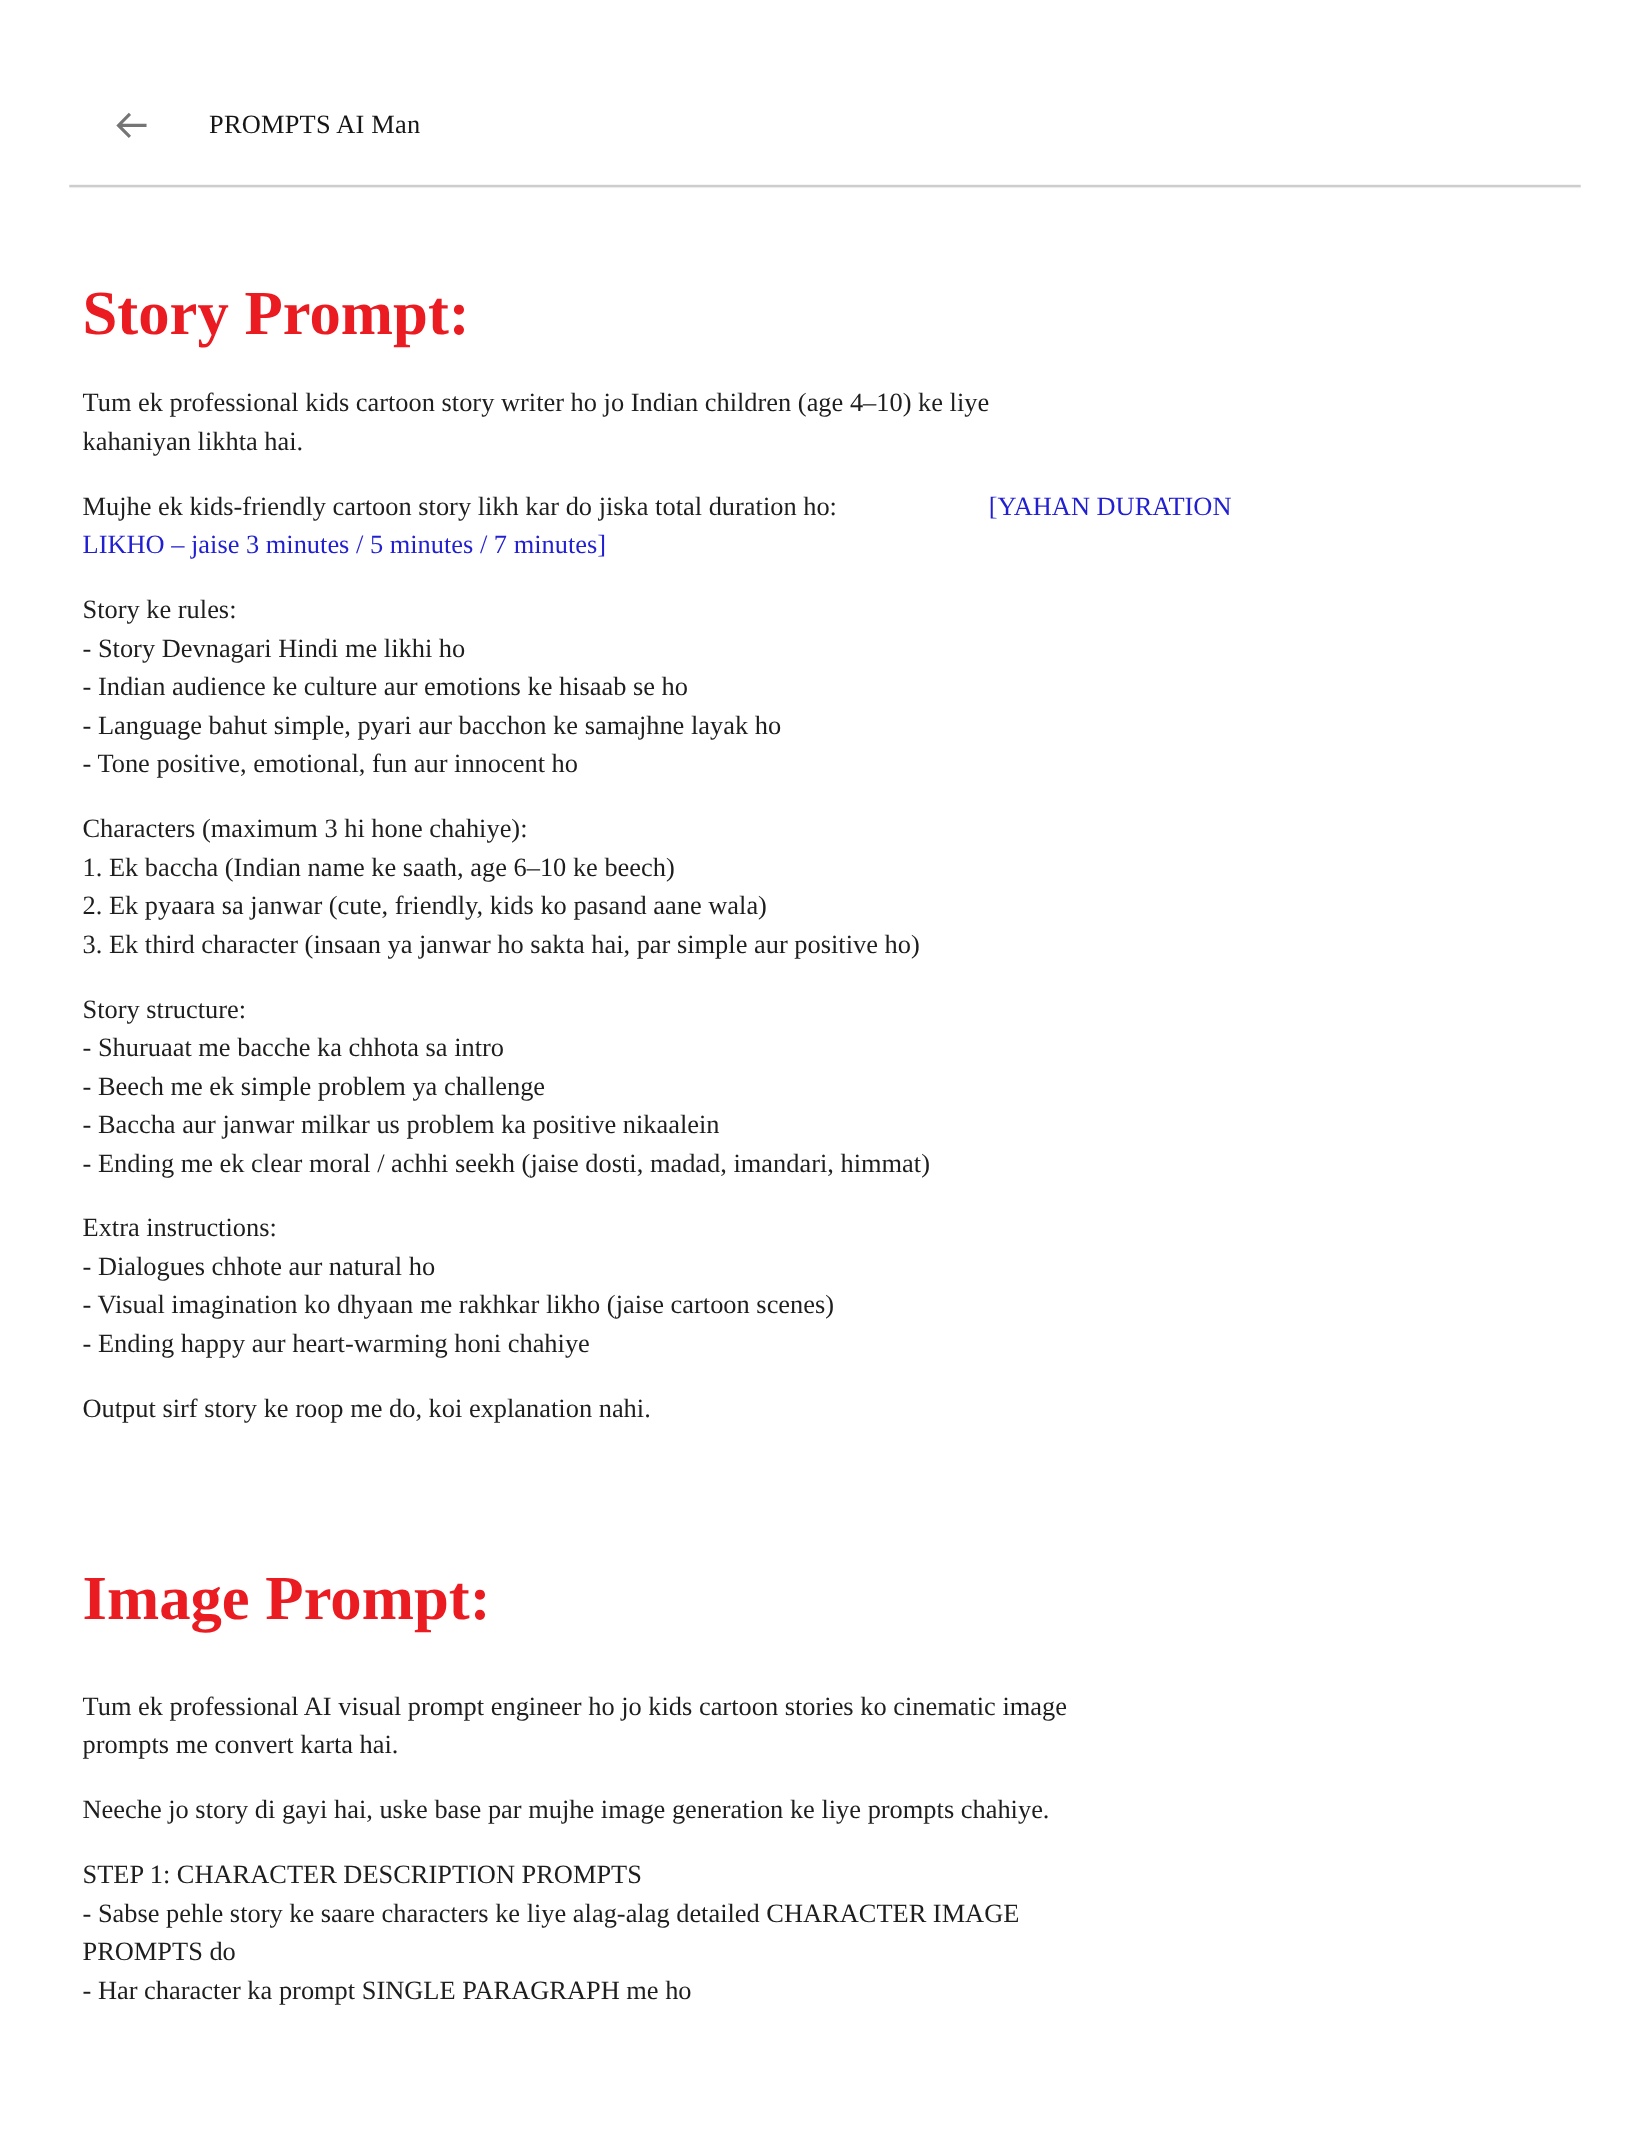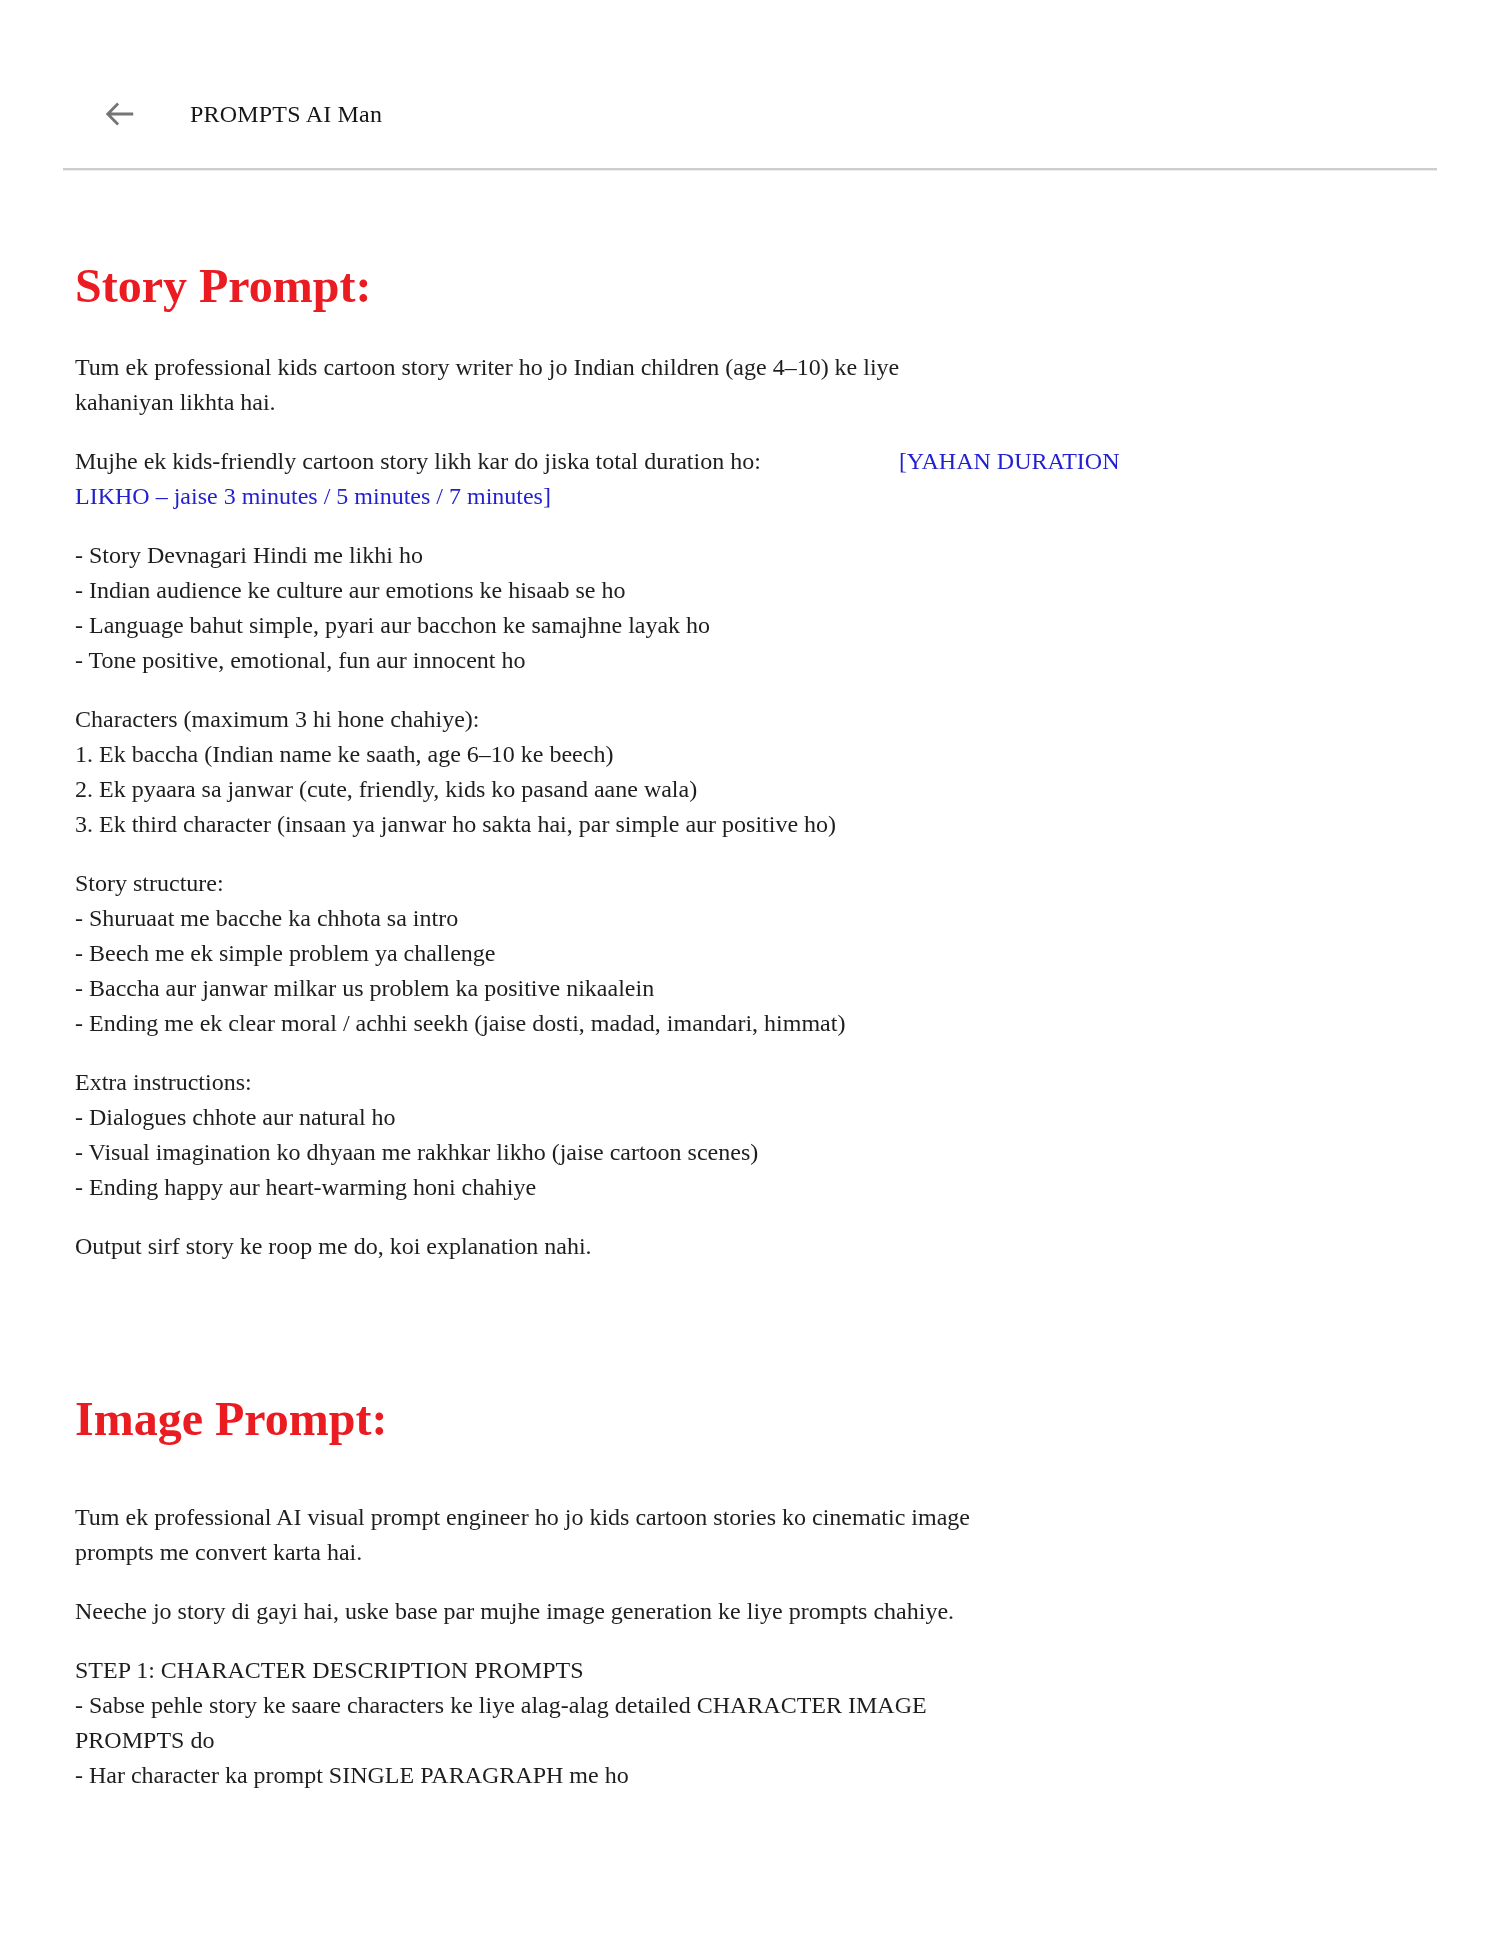--- a/index.html
+++ b/index.html
@@ -33,21 +33,21 @@
   .divider{
     margin:36px 63px 0 63px;
     height:2px;background:var(--divider);
     box-shadow:0 1px 0 #ececec;
   }
   .content{
     padding:0 70px 0 75px;
   }
   h1.section-heading{
     color:var(--red);
-    font-size:48px;line-height:67px;font-weight:bold;
+    font-size:57px;line-height:67px;font-weight:bold;
     margin:82px 0 31px 0;
     letter-spacing:0px;
   }
   h1.section-heading.spaced{
     margin-top:121px;margin-bottom:48px;
   }
   p.doc-paragraph{
     font-size:24px;line-height:35px;color:var(--body);
     margin:0 0 24px 0;
   }
@@ -71,20 +71,21 @@
     <h1 class="section-heading">Story Prompt:</h1>
     <p class="doc-paragraph">
       <span class="line"><span class="seg">Tum ek professional kids cartoon story writer ho jo Indian children (age 4–10) ke liye</span></span>
       <span class="line"><span class="seg">kahaniyan likhta hai.</span></span>
     </p>
     <p class="doc-paragraph">
       <span class="line"><span class="seg">Mujhe ek kids-friendly cartoon story likh kar do jiska total duration ho:                       </span><span class="seg seg-link">[YAHAN DURATION</span></span>
       <span class="line"><span class="seg seg-link">LIKHO – jaise 3 minutes / 5 minutes / 7 minutes]</span></span>
     </p>
     <p class="doc-paragraph">
+      <span class="line"><span class="seg">Story ke rules:</span></span>
       <span class="line"><span class="seg">- Story Devnagari Hindi me likhi ho</span></span>
       <span class="line"><span class="seg">- Indian audience ke culture aur emotions ke hisaab se ho</span></span>
       <span class="line"><span class="seg">- Language bahut simple, pyari aur bacchon ke samajhne layak ho</span></span>
       <span class="line"><span class="seg">- Tone positive, emotional, fun aur innocent ho</span></span>
     </p>
     <p class="doc-paragraph">
       <span class="line"><span class="seg">Characters (maximum 3 hi hone chahiye):</span></span>
       <span class="line"><span class="seg">1. Ek baccha (Indian name ke saath, age 6–10 ke beech)</span></span>
       <span class="line"><span class="seg">2. Ek pyaara sa janwar (cute, friendly, kids ko pasand aane wala)</span></span>
       <span class="line"><span class="seg">3. Ek third character (insaan ya janwar ho sakta hai, par simple aur positive ho)</span></span>

